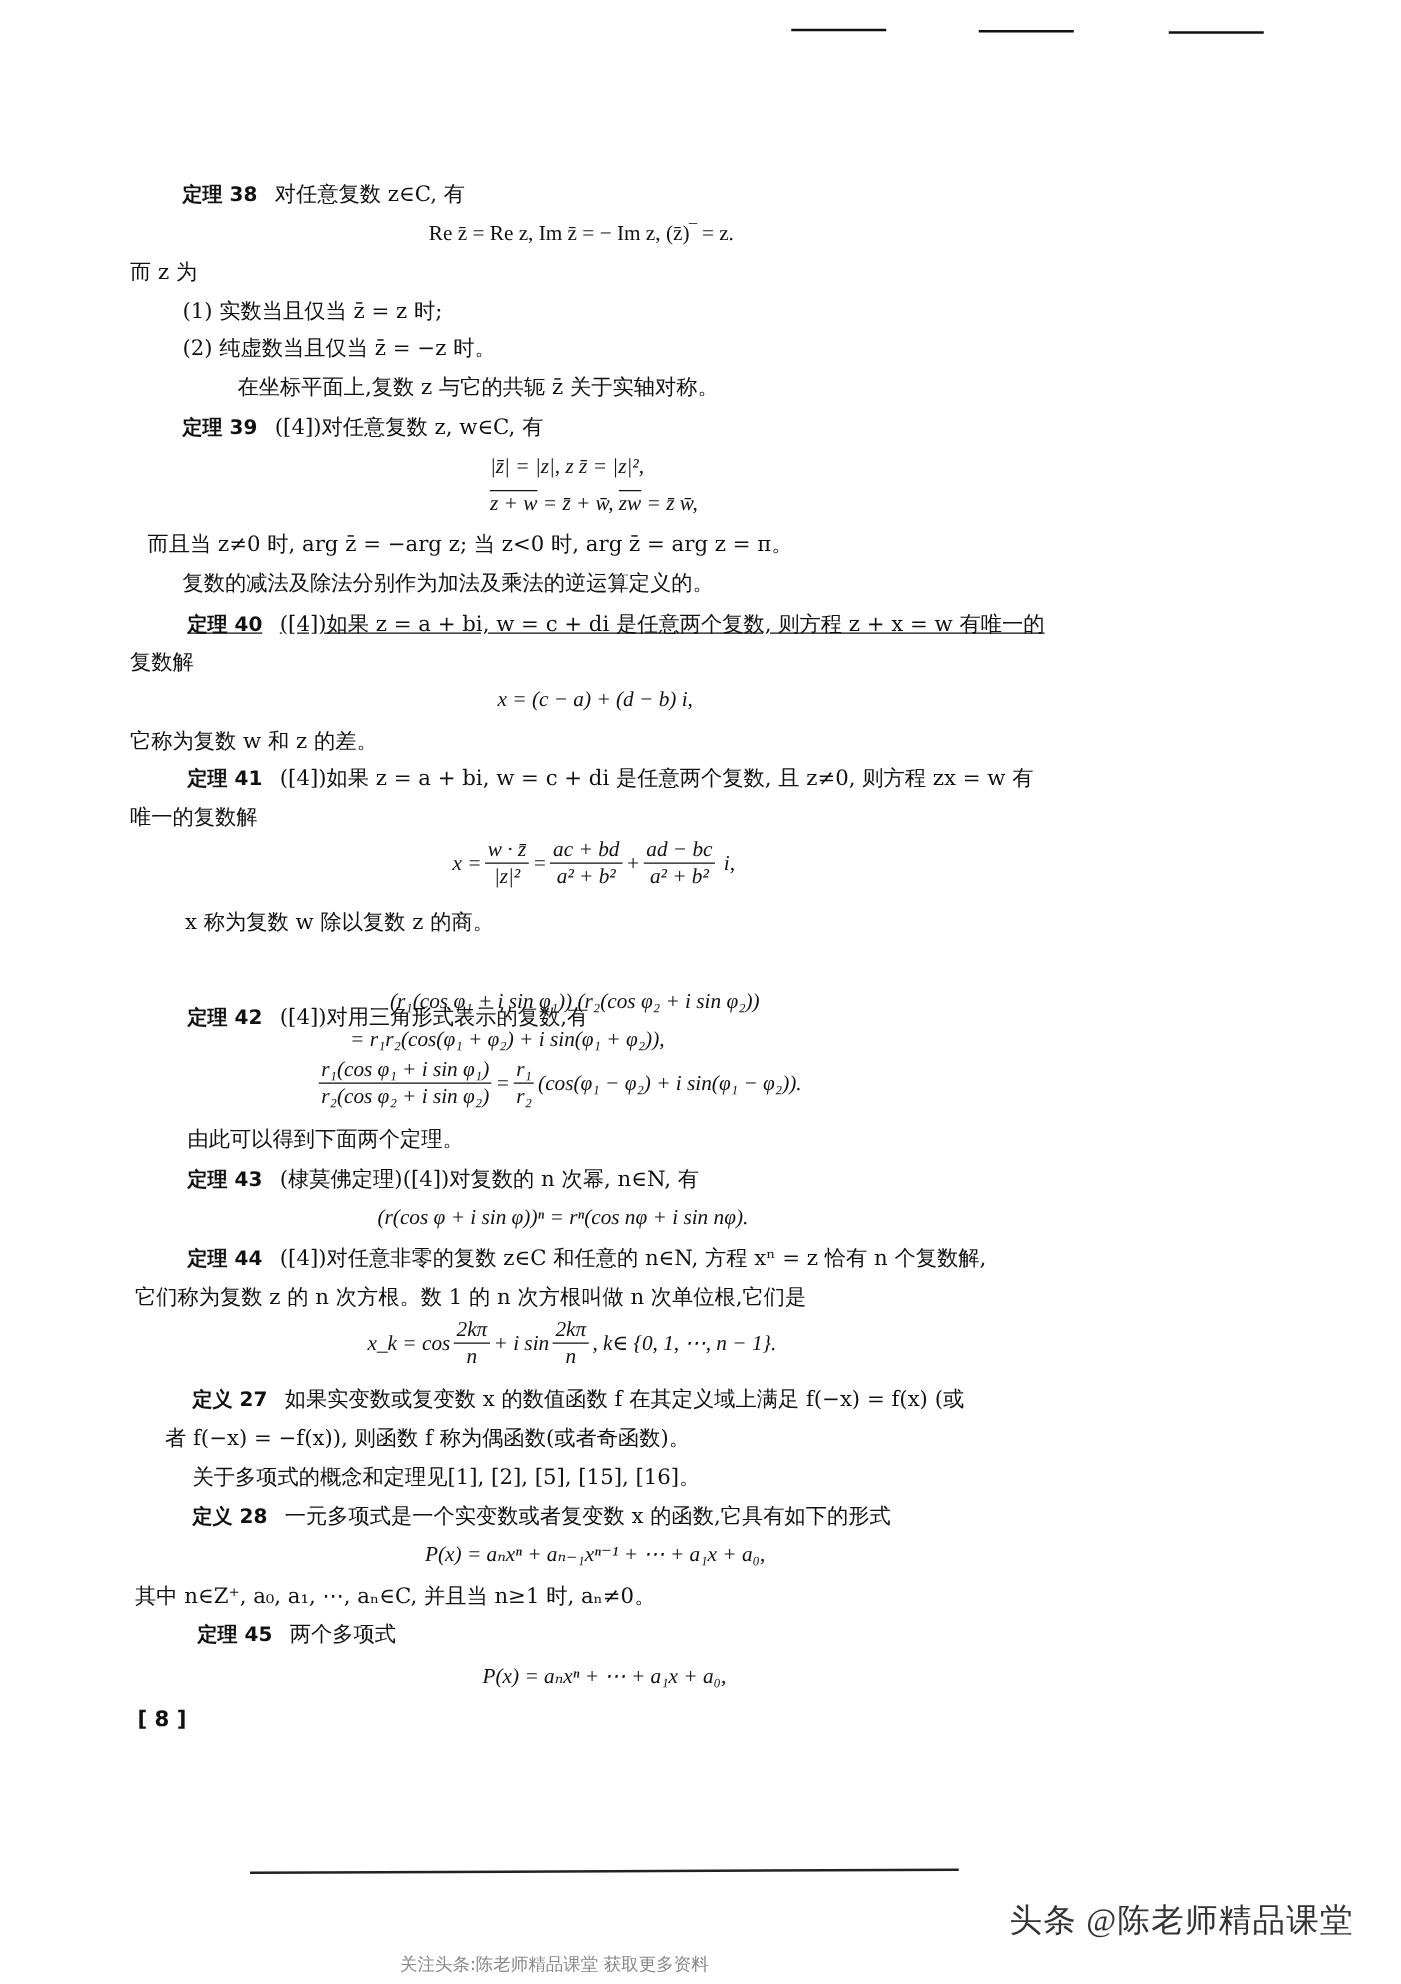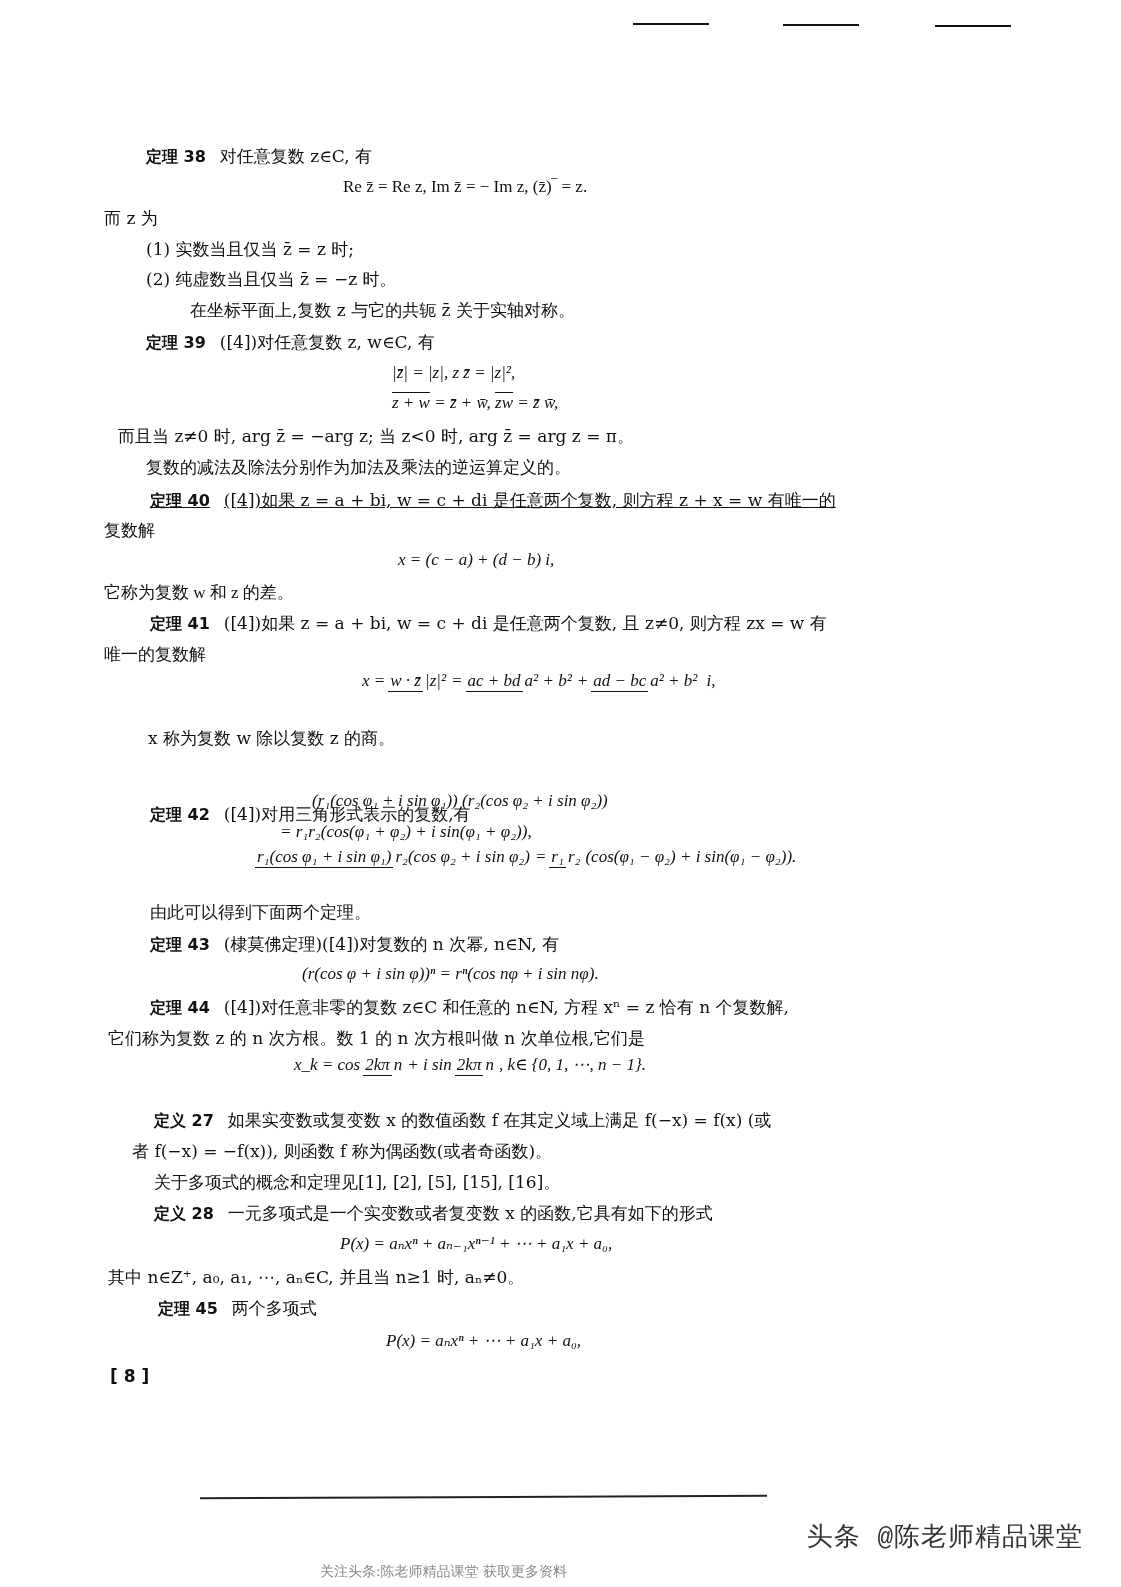--- a/index.html
+++ b/index.html
@@ -6,26 +6,26 @@
   body {
     width:1121px; height:1587px; position:relative; overflow:hidden;
     background:#ffffff; color:#111;
     font-family:"DejaVu Serif","Liberation Serif",serif;
   }
   .ln { position:absolute; white-space:nowrap; font-size:17px; line-height:22px; }
   .lbl { font-family:"DejaVu Sans","Liberation Sans",sans-serif; font-weight:bold; font-size:16px; margin-right:14px; }
   .m { font-family:"Liberation Serif","DejaVu Serif",serif; font-style:italic; }
   .rm { font-family:"Liberation Serif","DejaVu Serif",serif; }
   .ol { text-decoration:overline; }
-  .frac { display:inline-flex; flex-direction:row; align-items:center; vertical-align:middle; margin:0 3px; font-family:"Liberation Serif",serif; font-style:italic; }
+  .frac { display:inline-flex; flex-direction:column; align-items:center; vertical-align:middle; margin:0 3px; font-family:"Liberation Serif",serif; font-style:italic; }
   .frac > span { padding:0 2px; line-height:20px; }
   .frac > .num { border-bottom:1.3px solid #111; }
   .topline { position:absolute; height:1.5px; background:#111; top:23px; }
   .rule { position:absolute; left:200px; top:1496px; width:567px; height:2px; background:#222; transform:rotate(-0.25deg); }
-  .wm { position:absolute; right:38px; top:1519px; font-family:Liberation Mono, monospace; font-size:26px; color:#333; letter-spacing:1px; }
+  .wm { position:absolute; right:38px; top:1519px; font-family:Liberation Serif, serif; font-size:26px; color:#333; letter-spacing:1px; }
   .foot { position:absolute; left:0; width:887px; top:1563px; text-align:center; font-family:"DejaVu Sans","Liberation Sans",sans-serif; font-size:14px; color:#888; }
   .pno { position:absolute; left:110px; top:1366px; font-family:"DejaVu Sans",sans-serif; font-weight:bold; font-size:17px; }
 </style>
 </head>
 <body>
 
 <div class="topline" style="left:633px;width:76px;"></div>
 <div class="topline" style="left:783px;width:76px;top:24px;"></div>
 <div class="topline" style="left:935px;width:76px;top:25px;"></div>
 
@@ -46,21 +46,21 @@
   <span class="ol">z + w</span><span> = z̄ + w̄,  </span><span class="ol">zw</span><span> = z̄ w̄,</span>
 </div>
 <div class="ln" style="left:104px;top:425px;margin-left:14px;">而且当 z≠0 时, arg z̄ = −arg z; 当 z&lt;0 时, arg z̄ = arg z = π。</div>
 <div class="ln" style="left:146px;top:456px;">复数的减法及除法分别作为加法及乘法的逆运算定义的。</div>
 
 <div class="ln" style="left:150px;top:489px;text-decoration:underline;">
   <span class="lbl">定理 40</span><span>([4])如果 z = a + bi, w = c + di 是任意两个复数, 则方程 z + x = w 有唯一的</span>
 </div>
 <div class="ln" style="left:104px;top:519px;">复数解</div>
 <div class="ln m" style="left:398px;top:549px;">x = (c − a) + (d − b) i,</div>
-<div class="ln" style="left:104px;top:582px;font-family:Liberation Serif, serif;">它称为复数 w 和 z 的差。</div>
+<div class="ln" style="left:104px;top:582px;">它称为复数 w 和 z 的差。</div>
 
 <div class="ln" style="left:150px;top:612px;">
   <span class="lbl">定理 41</span><span>([4])如果 z = a + bi, w = c + di 是任意两个复数, 且 z≠0, 则方程 zx = w 有</span>
 </div>
 <div class="ln" style="left:104px;top:643px;">唯一的复数解</div>
 <div class="ln m" style="left:362px;top:670px;display:flex;align-items:center;">
   <span>x =</span>
   <span class="frac">
       <span class="num">w · z̄</span>
       <span>|z|²</span>

